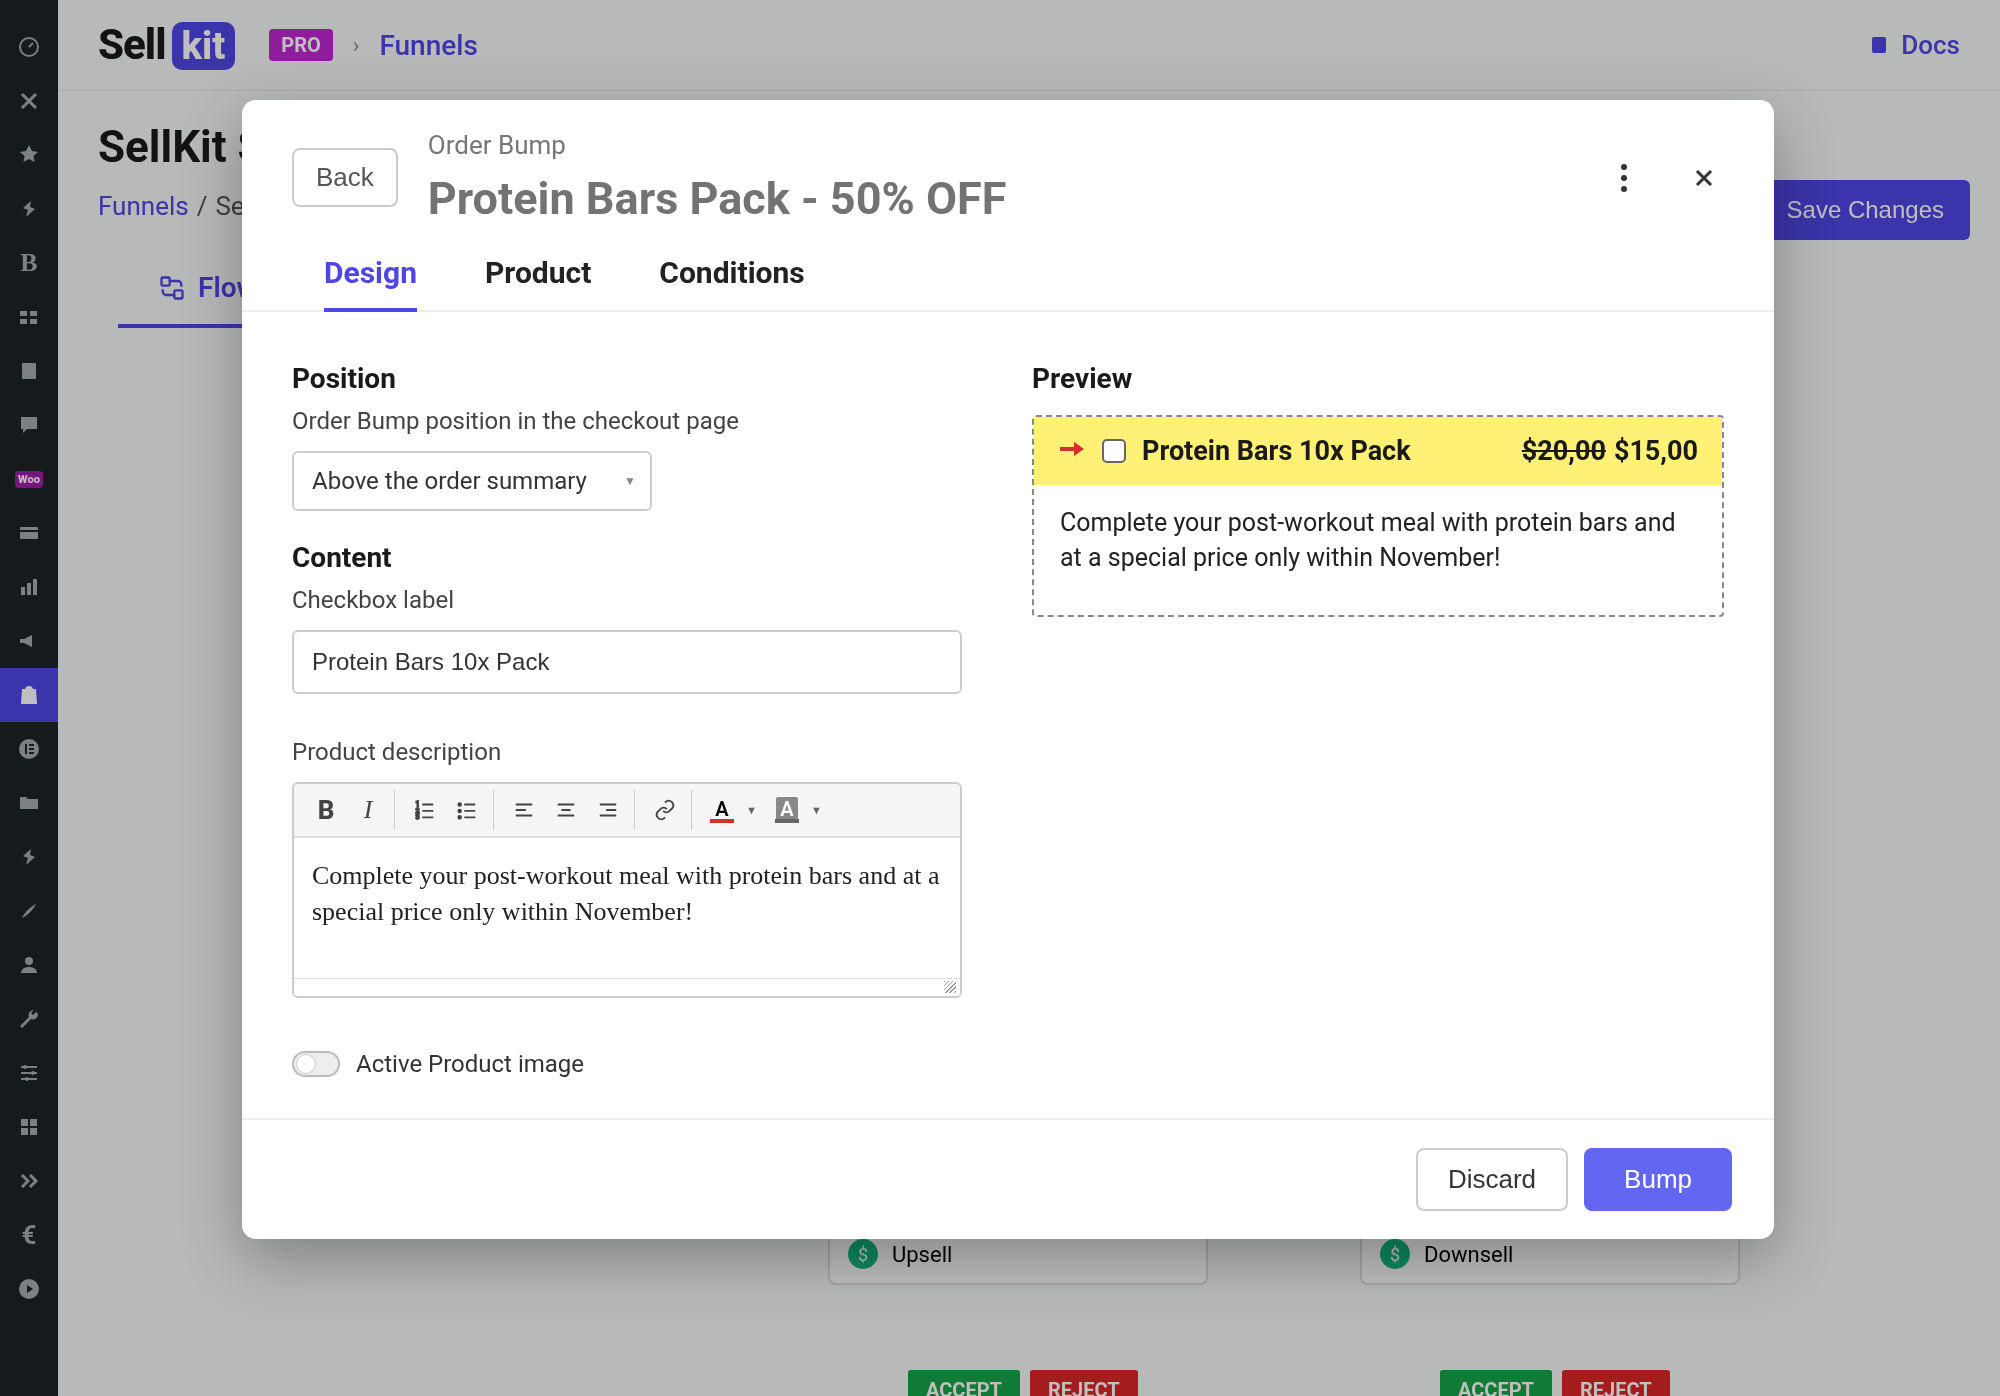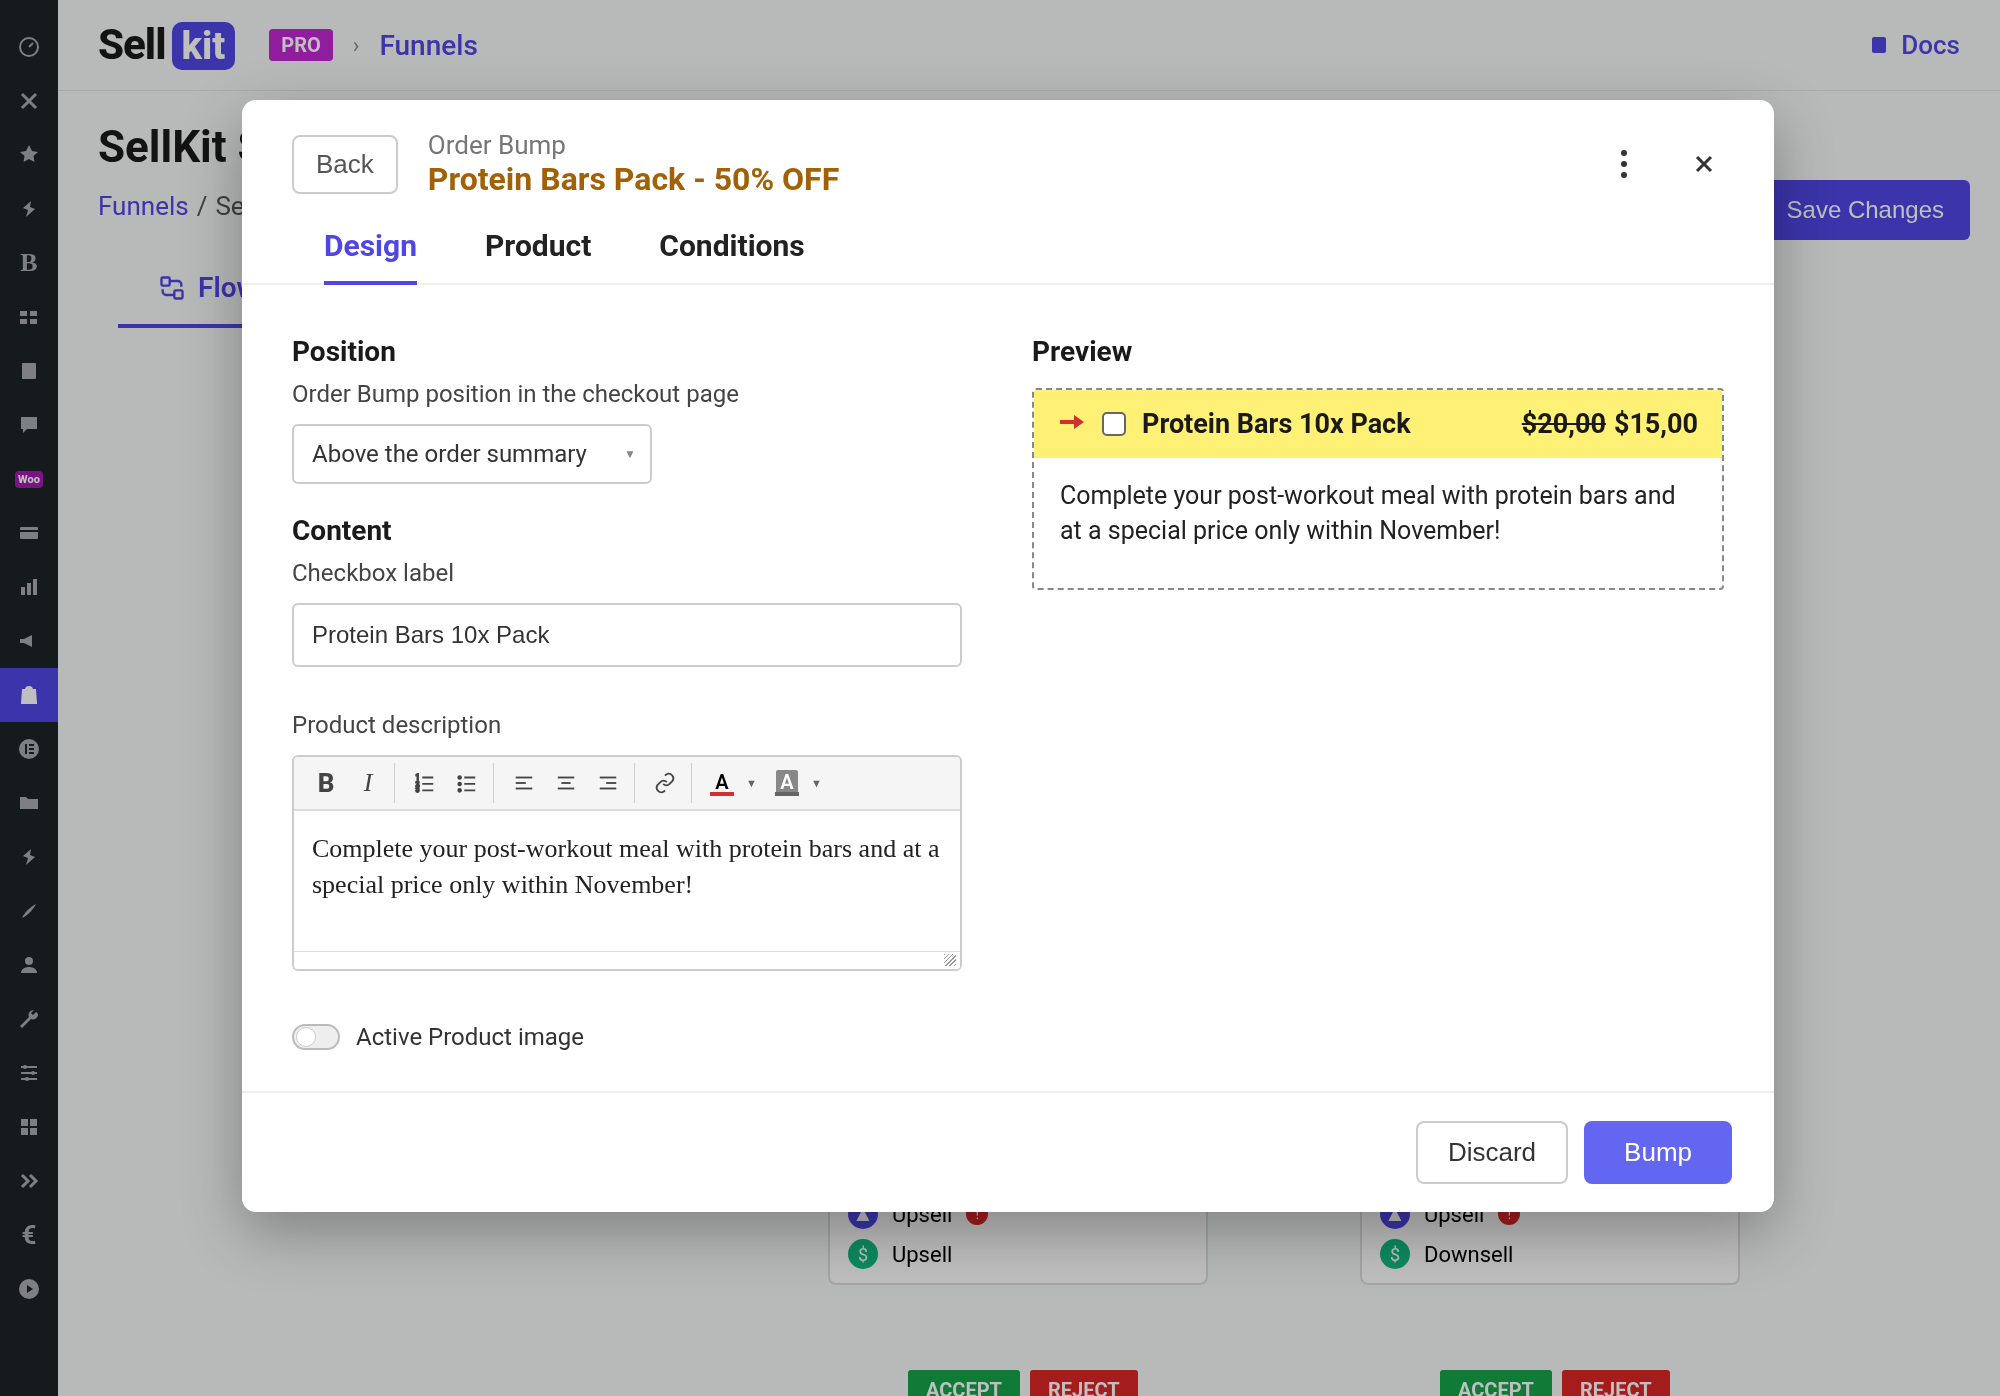--- a/index.html
+++ b/index.html
@@ -33,21 +33,21 @@
 
 
 .overlay { position: absolute; inset: 0; background: rgba(0,0,0,0.25); z-index: 5; }
 
 
 .modal { position: absolute; left: 242px; top: 100px; width: 1532px; background: #fff; border-radius: 14px; z-index: 10; box-shadow: 0 20px 60px rgba(0,0,0,0.3); overflow: hidden; }
 .modal-header { display: flex; align-items: center; padding: 30px 50px 0 50px; gap: 30px; }
 .back-btn { border: 2px solid #ccc; background: #fff; border-radius: 8px; padding: 12px 22px; font-size: 26px; color: #555; cursor: pointer; }
 .title-stack { flex: 1; }
 .eyebrow { font-size: 26px; color: #777; font-weight: 400; }
-.modal-title { font-size: 32px; font-weight: 700; color: #a16207; margin-top: 0; }
+.modal-title { font-size: 45px; font-weight: 700; color: #737373; margin-top: 12px; }
 .header-actions { display: flex; align-items: center; gap: 40px; }
 .ico-btn { width: 40px; height: 40px; display: flex; align-items: center; justify-content: center; cursor: pointer; color: #333; }
 
 .tabs { display: flex; gap: 36px; padding: 30px 50px 0 50px; border-bottom: 2px solid #eee; }
 .tab { font-size: 30px; font-weight: 700; color: #222; padding-bottom: 18px; cursor: pointer; margin-left: 32px; }
 .tab.active { color: #4f46e5; border-bottom: 4px solid #4f46e5; margin-bottom: -2px; }
 
 .modal-body { display: flex; padding: 50px 50px 40px 50px; gap: 70px; }
 .col-left { width: 670px; }
 .col-right { flex: 1; }

